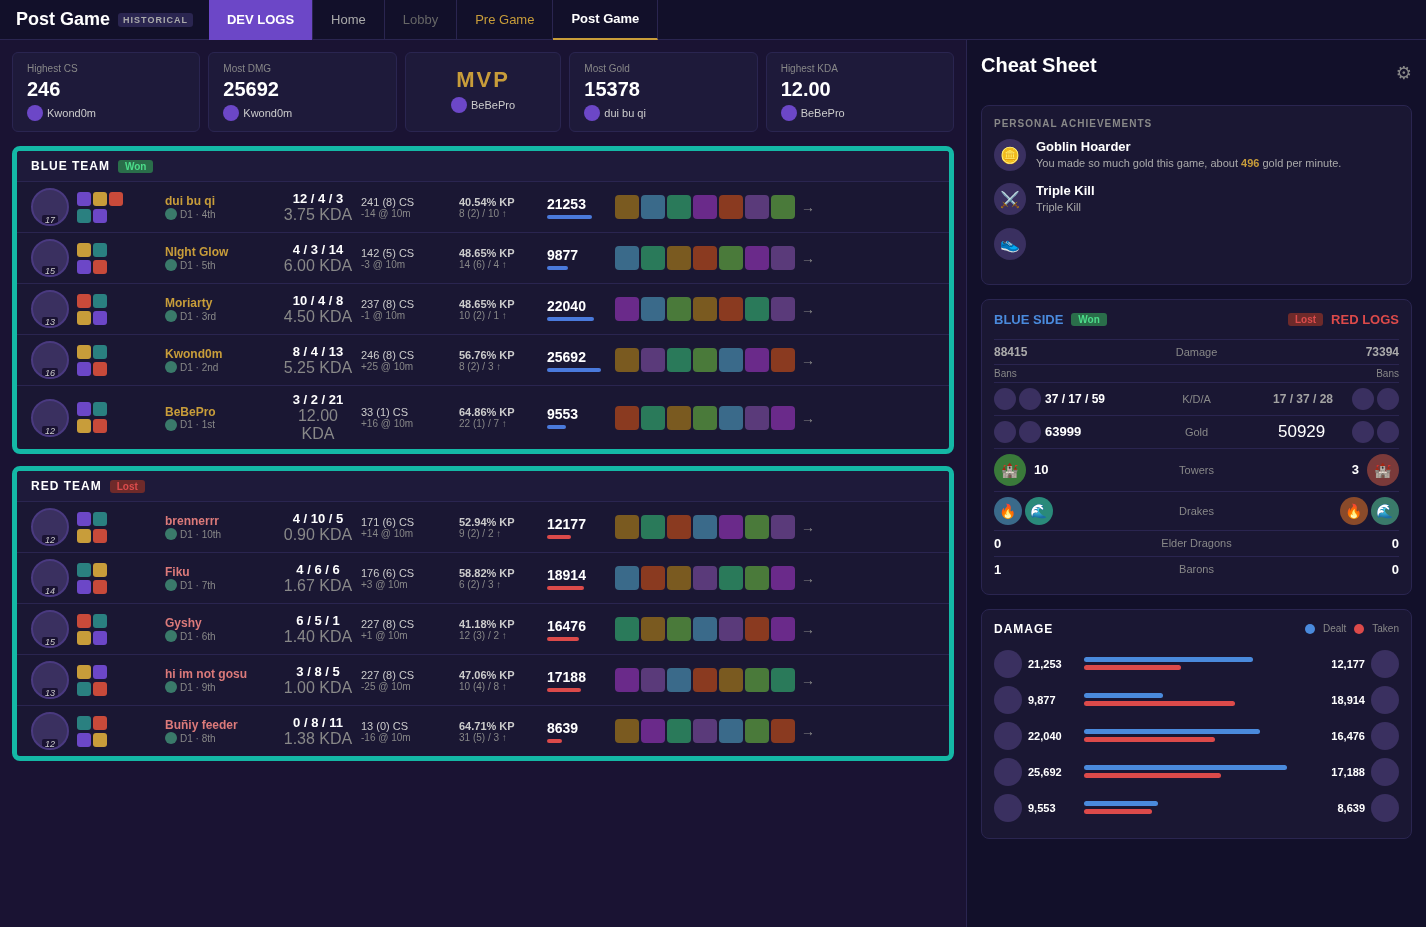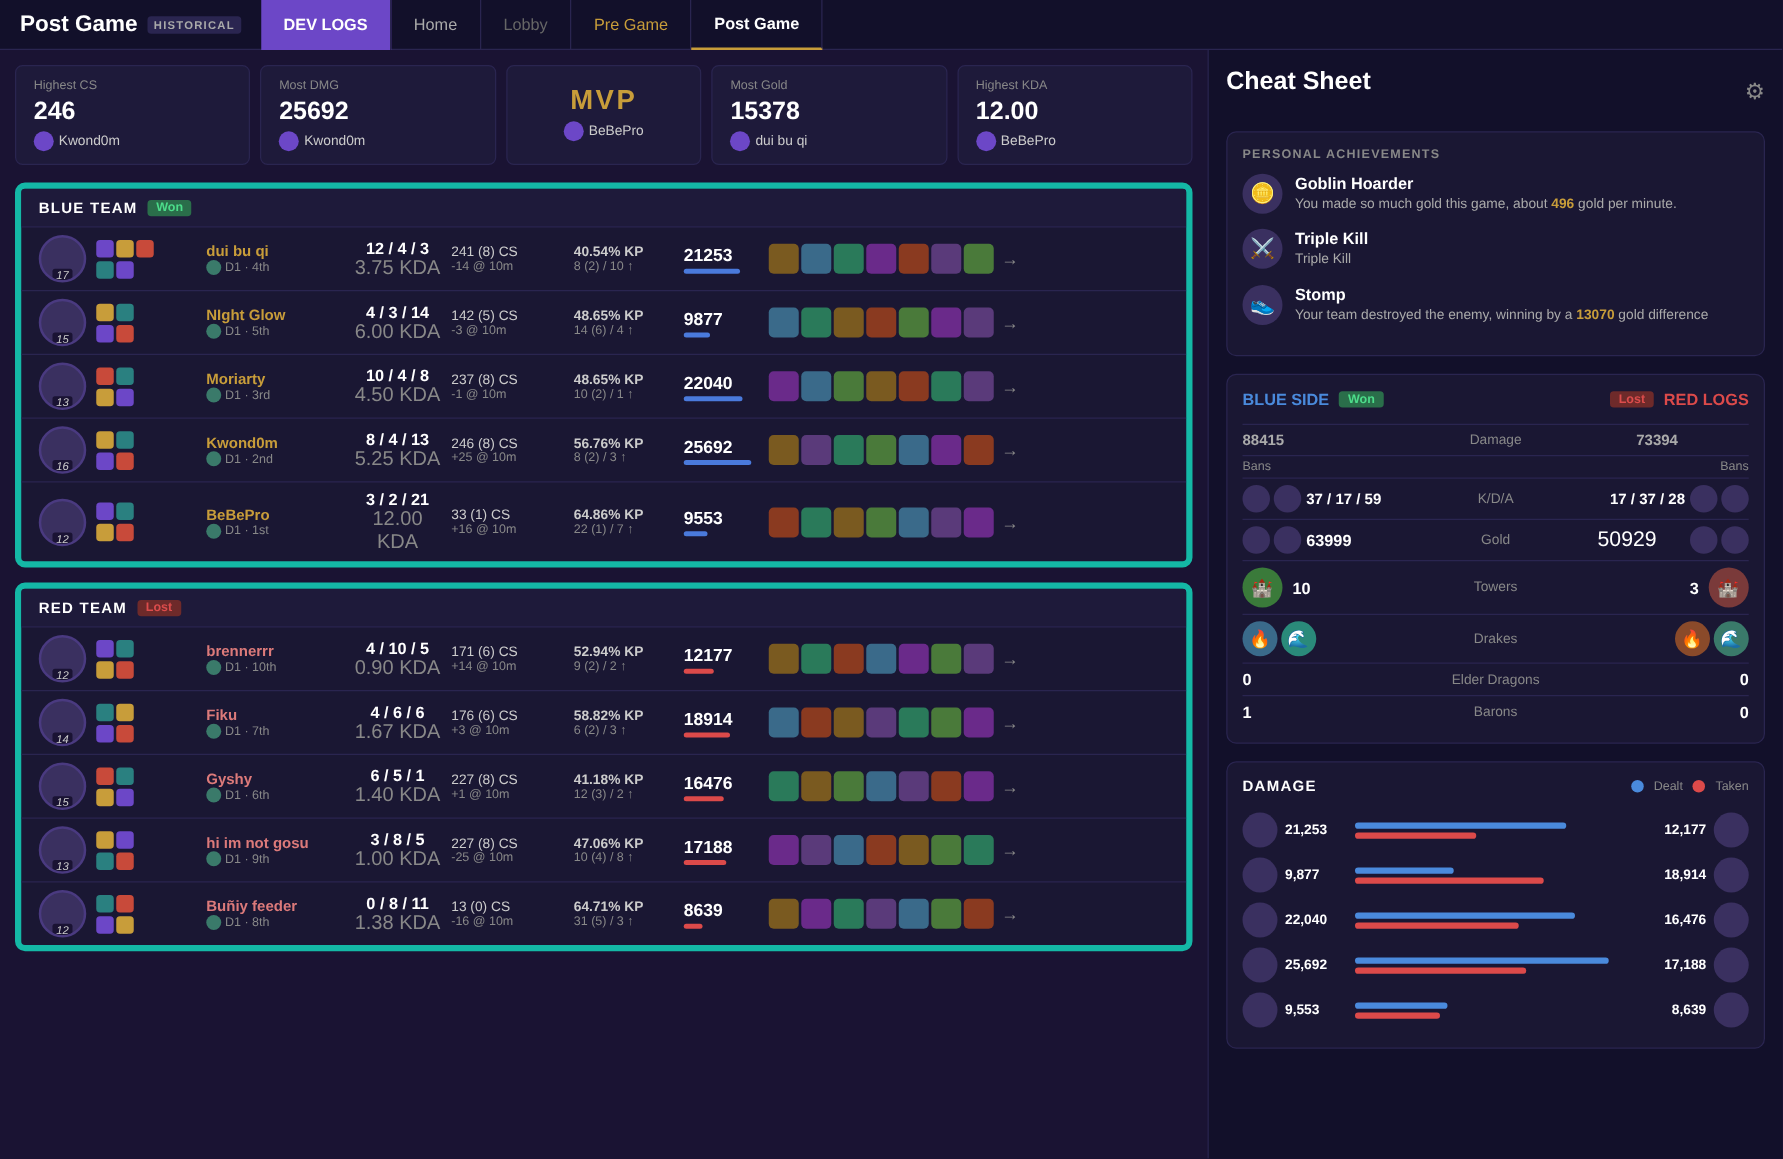--- a/index.html
+++ b/index.html
@@ -444,21 +444,21 @@
       color: #fff;
     }
     .comp-mid-label {
       flex: 1;
       text-align: center;
       font-size: 11px;
       color: #888;
     }
     .comp-red-val {
       width: 90px;
-      text-align: left;
+      text-align: right;
       font-size: 13px;
       font-weight: 700;
       color: #fff;
     }
     .comp-icon-sm {
       width: 22px;
       height: 22px;
       border-radius: 50%;
       background: #3a3060;
     }
@@ -1131,24 +1131,20 @@
       </div>
       <div class="achievement-item">
         <div class="ach-icon">⚔️</div>
         <div>
           <div class="ach-title">Triple Kill</div>
           <div class="ach-desc">Triple Kill</div>
         </div>
       </div>
       <div class="achievement-item">
         <div class="ach-icon">👟</div>
-        <div>
-          <div class="ach-title">Stomp</div>
-          <div class="ach-desc">Your team destroyed the enemy, winning by a <strong>13070</strong> gold difference</div>
-        </div>
       </div>
     </div>
 
     <div class="comparison-section">
       <div class="comparison-header">
         <span class="comp-side-blue">BLUE SIDE</span>
         <span class="comp-badge-won">Won</span>
         <span style="flex:1"></span>
         <span class="comp-badge-lost">Lost</span>
         <span class="comp-side-red">RED LOGS</span>
@@ -1167,21 +1163,21 @@
         <div style="font-size:10px;color:#888;">Bans</div>
       </div>
 
       <div class="comp-row">
         <div style="display:flex;gap:3px;align-items:center;">
           <div class="comp-icon-sm"></div>
           <div class="comp-icon-sm"></div>
         </div>
         <div style="flex:0 0 90px;font-size:12px;font-weight:700;color:#fff;margin-left:4px;">37 / 17 / 59</div>
         <div class="comp-mid-label">K/D/A</div>
-        <div style="flex:0 0 90px;text-align:right;font-size:12px;font-weight:700;color:#ffffff;margin-right:4px;">17 / 37 / 28</div>
+        <div style="flex:0 0 90px;text-align:center;font-size:12px;font-weight:700;color:#a3a3a3;margin-right:4px;">17 / 37 / 28</div>
         <div style="display:flex;gap:3px;align-items:center;">
           <div class="comp-icon-sm"></div>
           <div class="comp-icon-sm"></div>
         </div>
       </div>
 
       <div class="comp-row">
         <div style="display:flex;gap:3px;align-items:center;">
           <div class="comp-icon-sm"></div>
           <div class="comp-icon-sm"></div>

